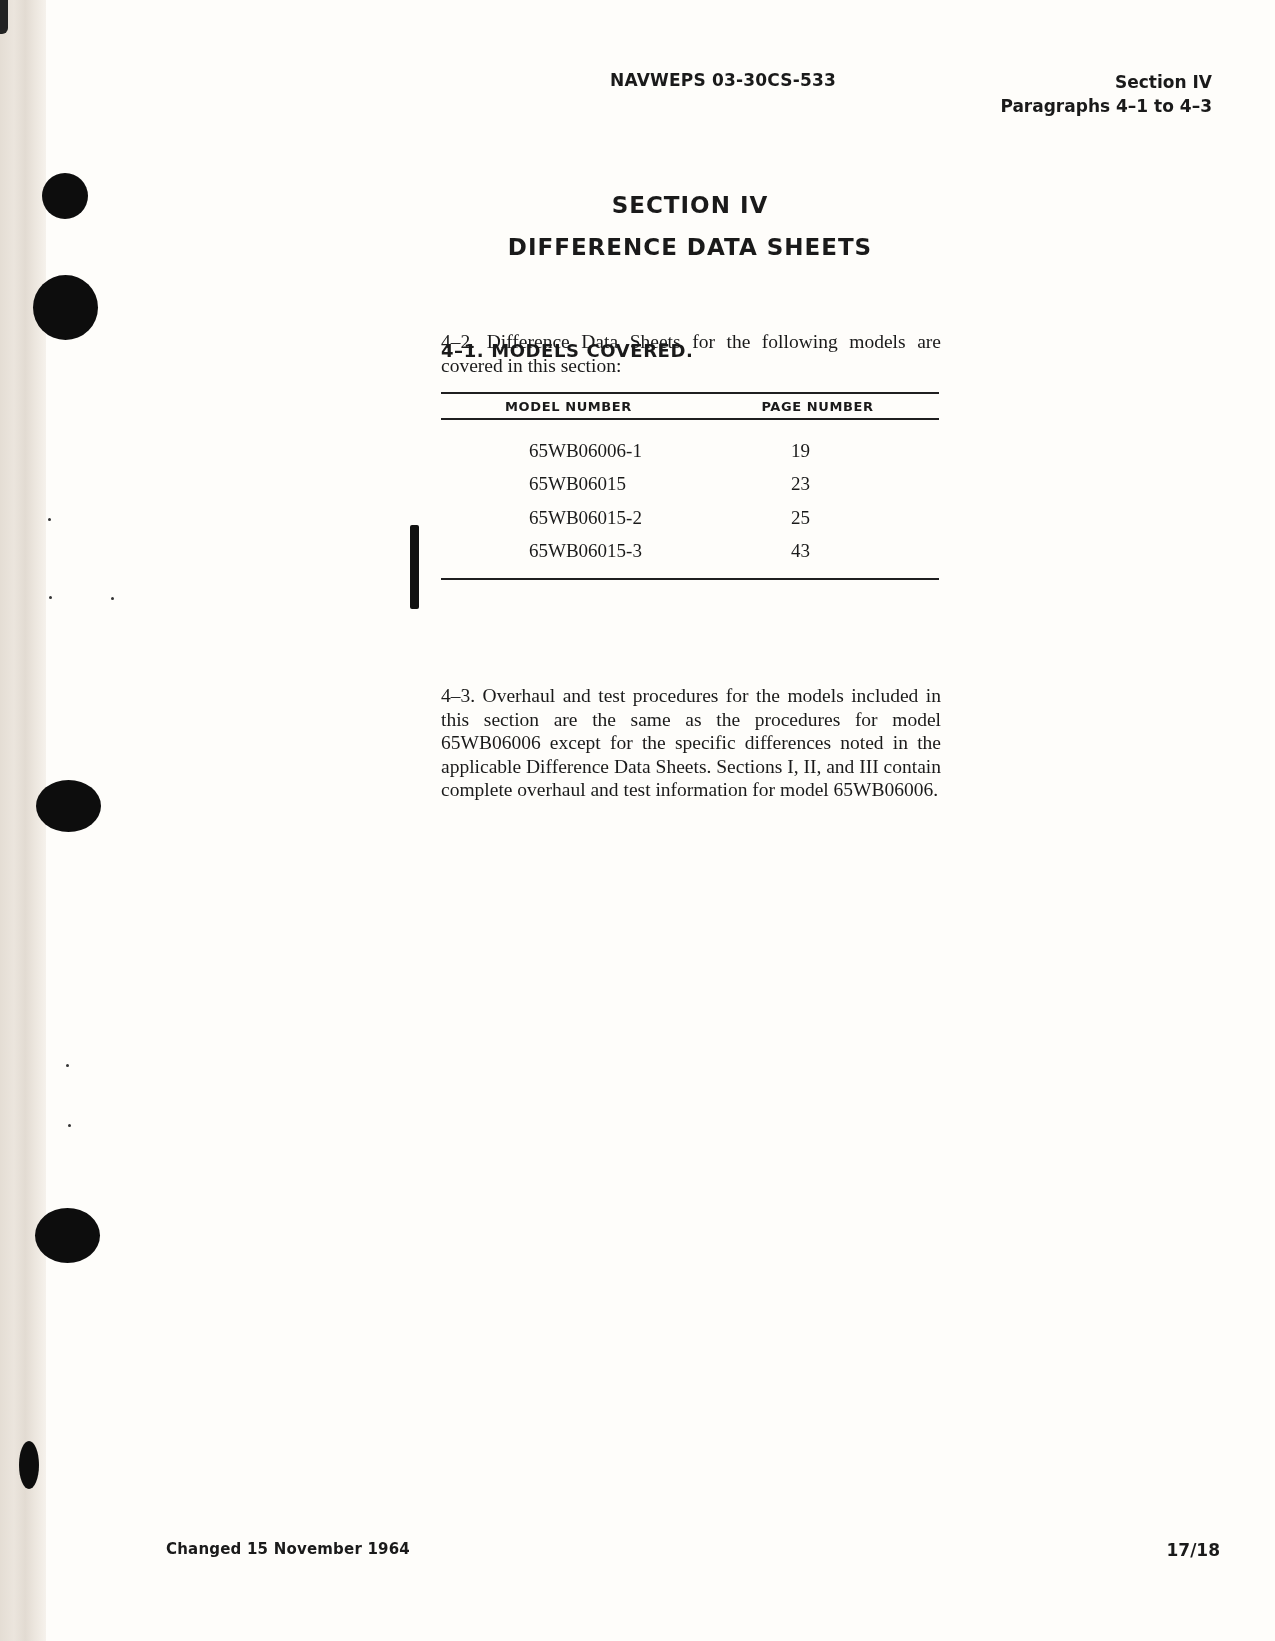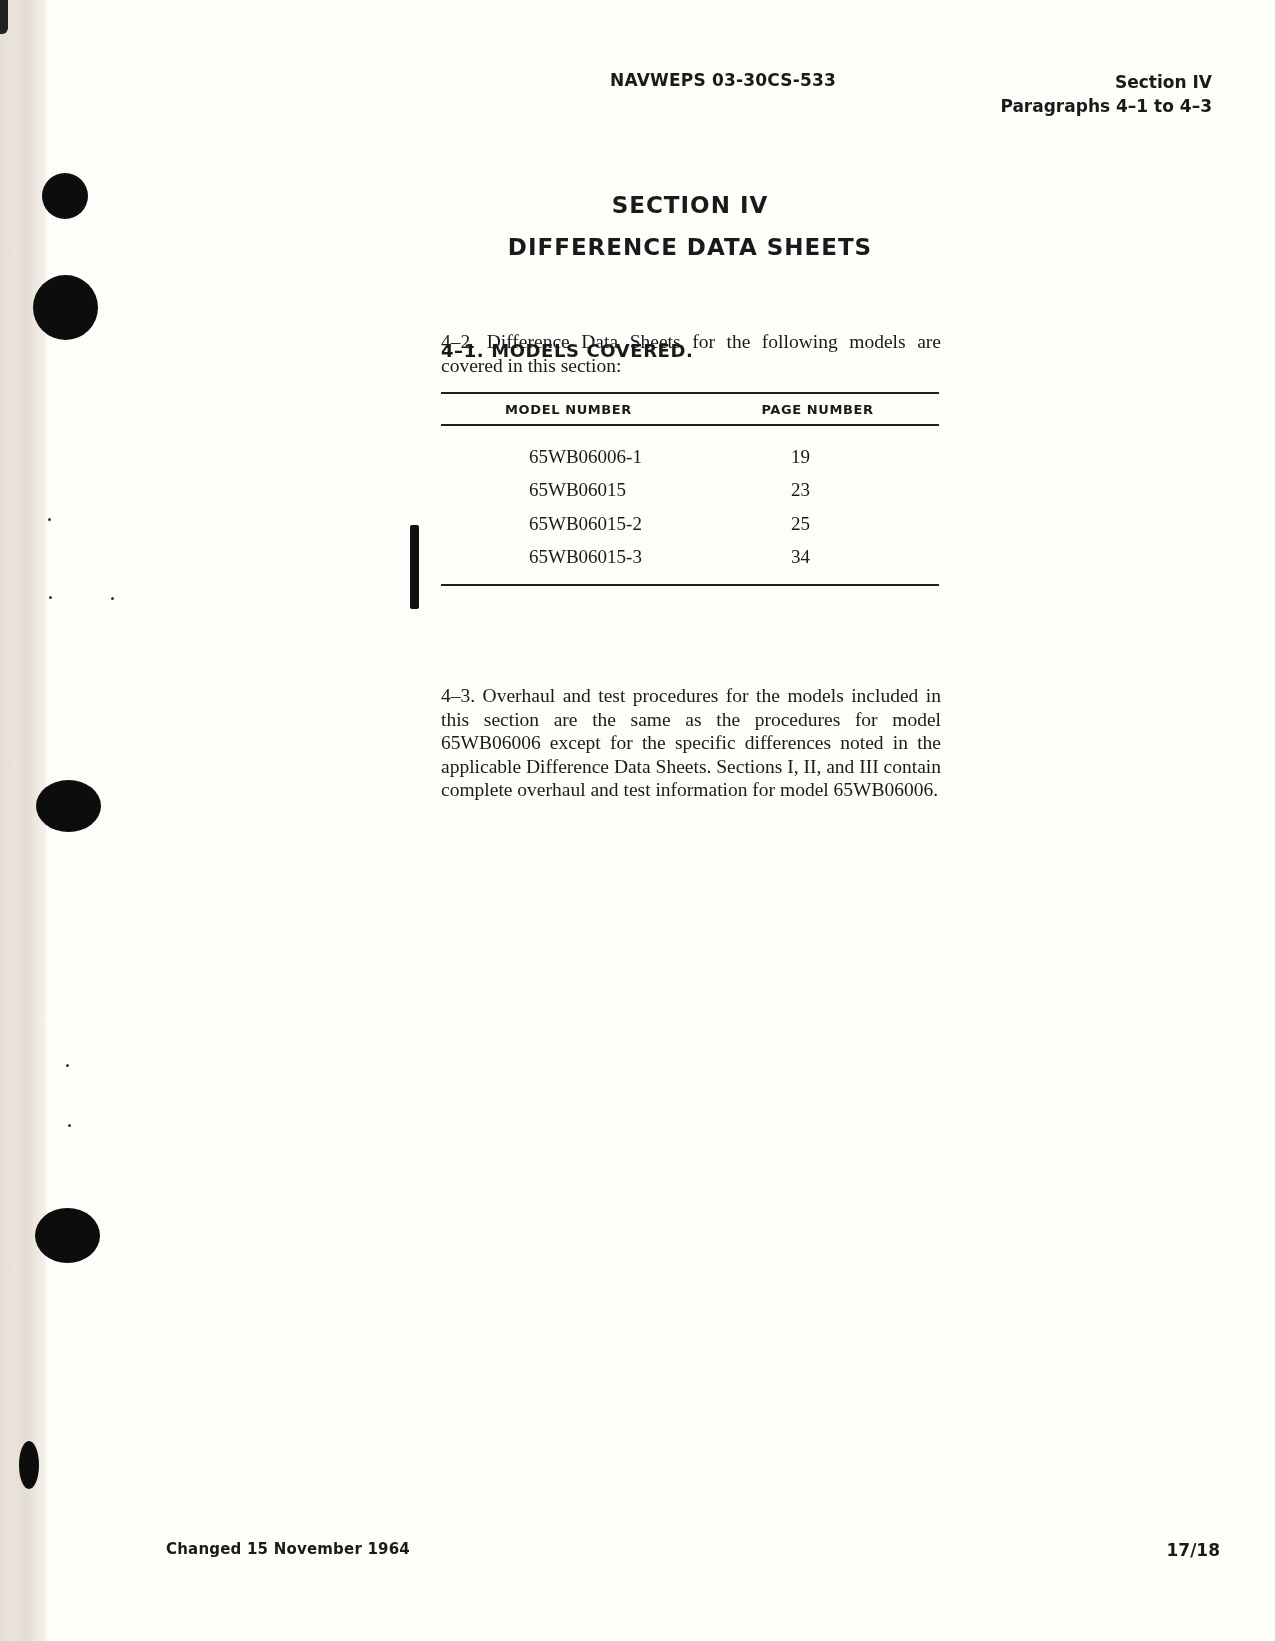--- a/index.html
+++ b/index.html
@@ -24,21 +24,21 @@
   .sec-title.t2 { top: 234px; }
 
   .content { position: absolute; left: 441px; width: 500px; }
   .para-head { top: 308px; font-weight: bold; font-size: 18px; letter-spacing: 0.6px; margin-top: 32px; }
   .serif { font-family: "Liberation Serif", "DejaVu Serif", serif; font-size: 19.5px; line-height: 23.5px; text-align: justify; }
   .p42 { top: 330px; }
   .p43 { top: 640px; margin-top: 44px; }
 
   .tbl { position: absolute; left: 441px; width: 498px; top: 392px; }
   .rule { height: 2px; background: #1f1f1f; }
-  .thead { display: flex; height: 30px; align-items: center; font-weight: bold; font-size: 13px; letter-spacing: 0.6px; }
+  .thead { display: flex; height: 24px; align-items: center; font-weight: bold; font-size: 13px; letter-spacing: 0.6px; }
   .thead .c1 { width: 255px; text-align: center; }
   .thead .c2 { width: 243px; text-align: center; padding-left: 0px; }
   .tbody { padding-top: 14px; padding-bottom: 10px; }
   .trow { display: flex; height: 33.5px; align-items: center; font-family: "Liberation Serif", "DejaVu Serif", serif; font-size: 19px; }
   .trow .c1 { width: 230px; padding-left: 88px; box-sizing: border-box; width: 350px; }
   .trow .c2 { width: 120px; text-align: left; padding-left: 0; }
   .change-bar { position: absolute; left: 410px; top: 525px; width: 9px; height: 84px; background: #111; border-radius: 2px; }
 
   .footer-left { position: absolute; left: 166px; top: 1540px; font-weight: bold; font-size: 15px; letter-spacing: 0.2px; }
   .footer-right { position: absolute; right: 55px; top: 1540px; font-weight: bold; font-size: 17px; }
@@ -90,21 +90,21 @@
     <div class="trow">
       <div class="c1">65WB06015</div>
       <div class="c2">23</div>
     </div>
     <div class="trow">
       <div class="c1">65WB06015-2</div>
       <div class="c2">25</div>
     </div>
     <div class="trow">
       <div class="c1">65WB06015-3</div>
-      <div class="c2">34</div>
+      <div class="c2">43</div>
     </div>
   </div>
   <div class="rule"></div>
 </div>
 
 <div class="content serif p43">4–3. Overhaul and test procedures for the models included in this section are the same as the procedures for model 65WB06006 except for the specific differences noted in the applicable Difference Data Sheets. Sections I, II, and III contain complete overhaul and test information for model 65WB06006.</div>
 
 <div class="footer-left">Changed 15 November 1964</div>
 <div class="footer-right">17/18</div>
 

